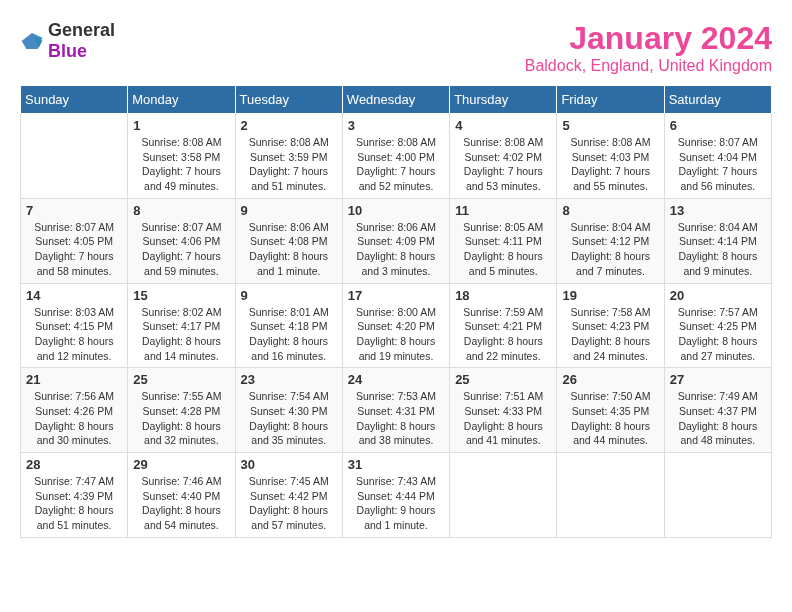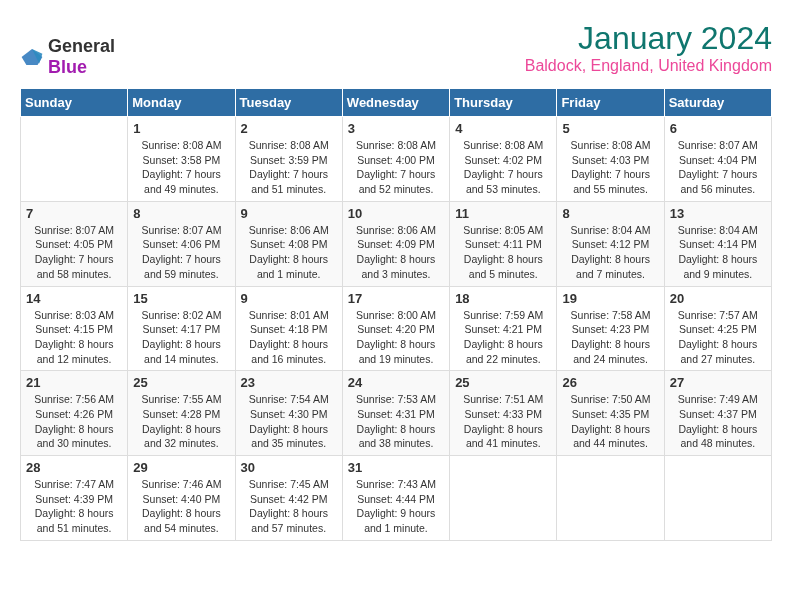--- a/index.html
+++ b/index.html
@@ -13,50 +13,49 @@
     .header {
       display: flex;
       justify-content: space-between;
       align-items: flex-start;
       margin-bottom: 10px;
     }
     .logo {
       display: flex;
       align-items: center;
       gap: 4px;
-      margin-top: 16px;
     }
     .logo-icon {
       width: 24px;
       height: 20px;
     }
     .title-block {
       text-align: right;
     }
     .main-title {
       font-size: 32px;
-      font-weight: normal;
-      color: #0f766e;
+      font-weight: bold;
+      color: #ec4899;
     }
     .subtitle {
       font-size: 16px;
       color: #ec4899;
     }
     .calendar {
       width: 100%;
       border-collapse: collapse;
       font-size: 11px;
     }
     .calendar thead tr th {
       background-color: #2e6da4;
       color: #fff;
       padding: 6px 4px;
       text-align: left;
       font-size: 13px;
-      font-weight: bold;
+      font-weight: normal;
       border: 1px solid #fff;
     }
     .calendar tbody tr td {
       vertical-align: top;
       padding: 4px 5px;
       border: 1px solid #ddd;
       width: 107px;
       min-height: 80px;
       color: #333;
       background: #fff;

